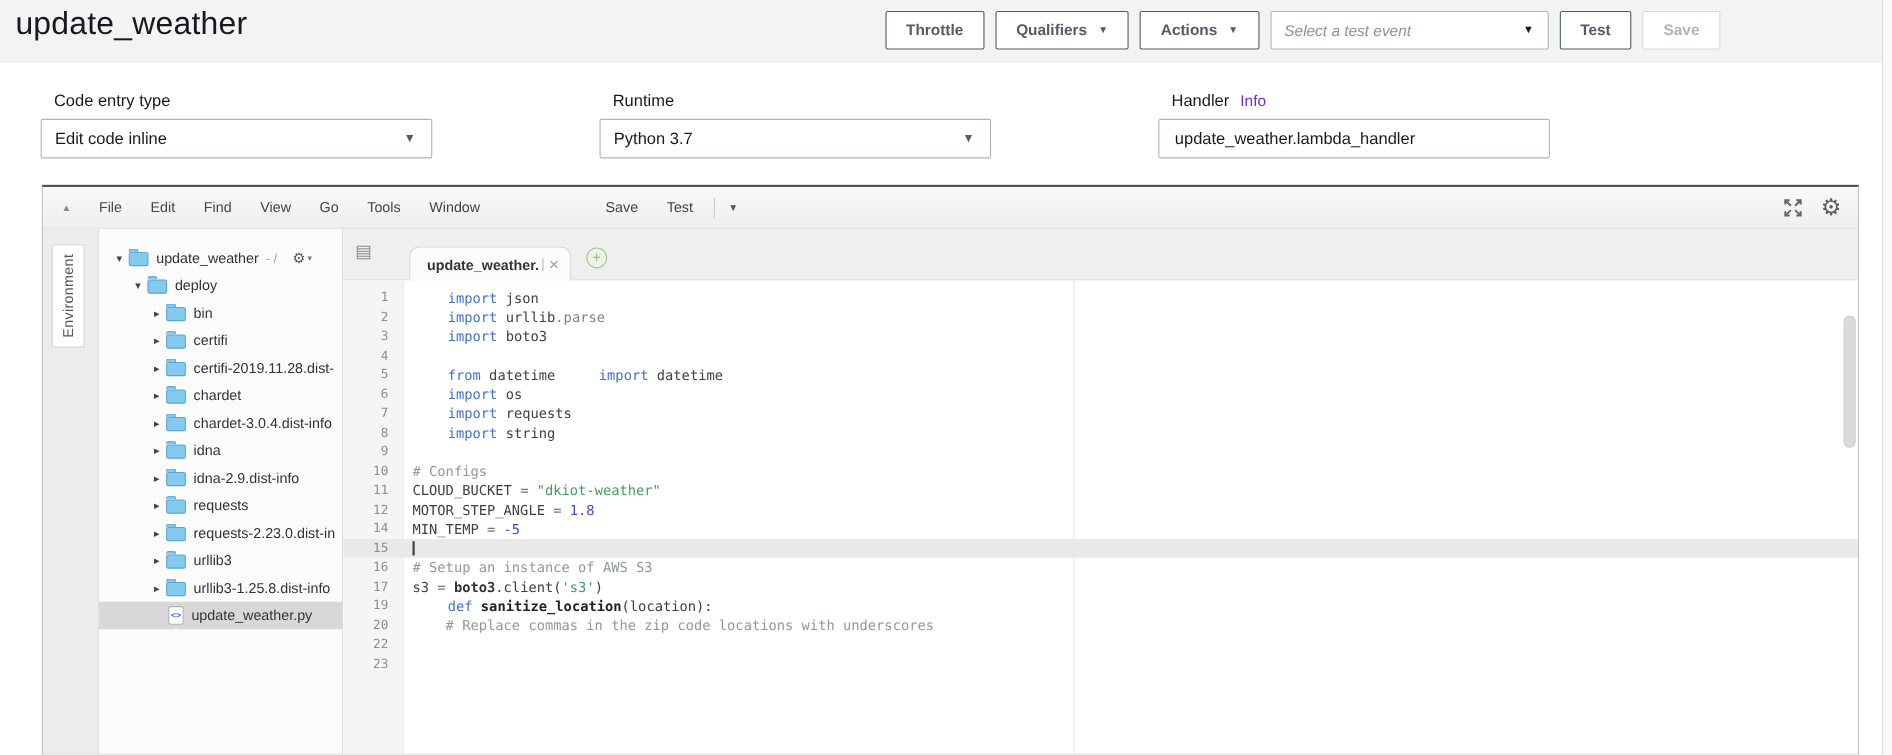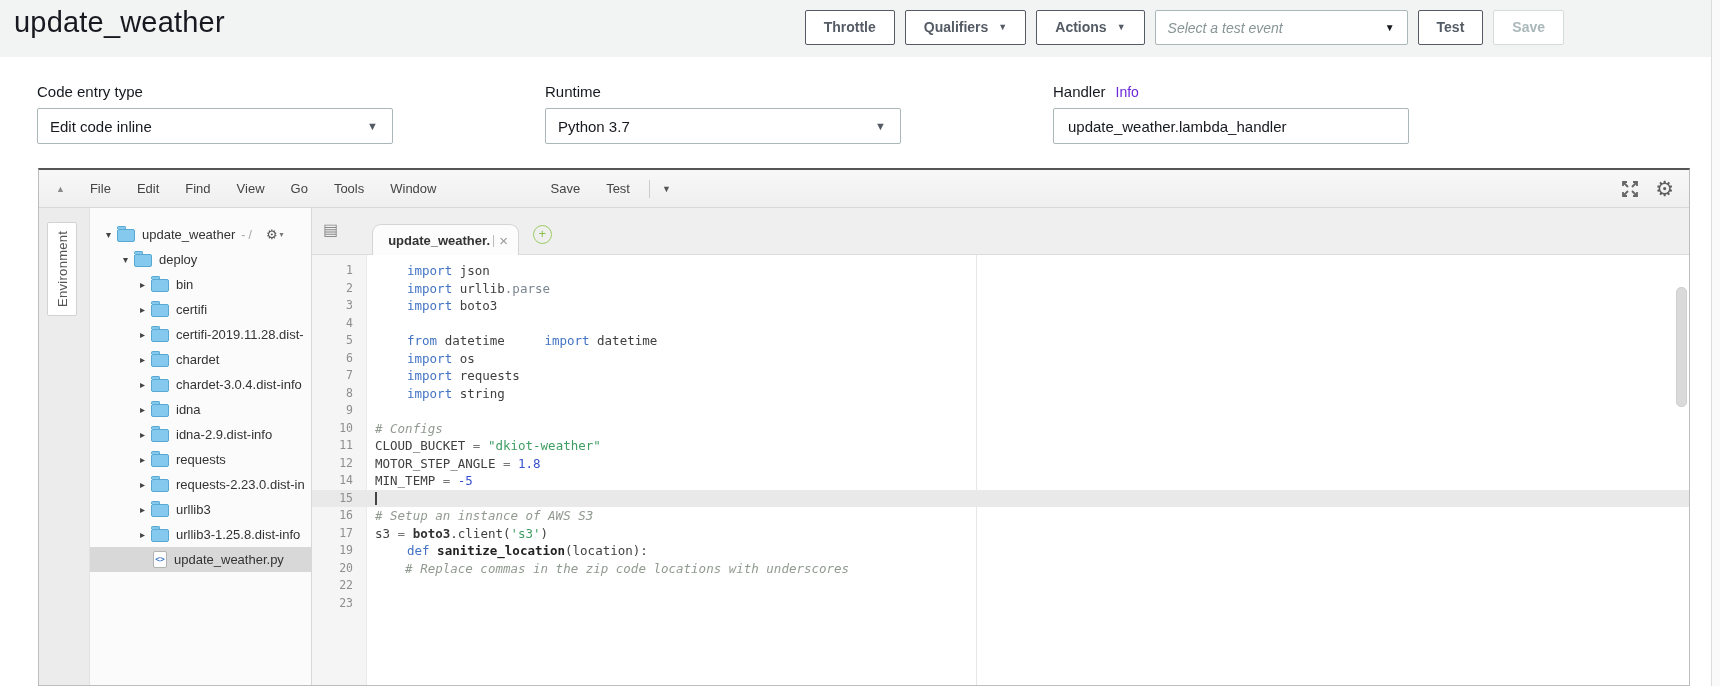--- a/index.html
+++ b/index.html
@@ -20,21 +20,21 @@
   .aws-btn .caret{font-size:9px;color:#545b64;}
   .aws-btn.disabled{color:#aab7b8;border-color:#d5dbdb;cursor:default;}
   .test-event-select{
     width:227px;height:33px;background:#fff;border:1px solid #aab7b8;border-radius:2px;
     display:flex;align-items:center;justify-content:space-between;padding:0 12px;cursor:pointer;
   }
   .test-event-select .ph{font-style:italic;color:#879596;font-size:14px;}
   .test-event-select .caret{font-size:10px;color:#16191f;}
   
   .field{position:absolute;top:83px;}
-  .field .lbl{font-size:15px;color:#16191f;display:flex;gap:10px;align-items:baseline;}
+  .field .lbl{font-size:15px;color:#16191f;display:flex;gap:10px;align-items:baseline;margin-left:12px;}
   .field .lbl .info{color:#6d28d9;font-size:14px;cursor:pointer;}
   .selectbox,.textbox{
     margin-top:8px;width:356px;height:36px;background:#fff;border:1px solid #aab7b8;border-radius:2px;
     box-sizing:border-box;display:flex;align-items:center;justify-content:space-between;
     padding:0 14px 0 12px;font-size:15px;color:#16191f;cursor:pointer;
   }
   .selectbox .caret{font-size:11px;color:#545b64;}
   .textbox input{border:none;outline:none;font-size:15px;color:#16191f;width:100%;font-family:"Liberation Sans",sans-serif;background:transparent;}
   #field-code-entry{left:37px;} #field-runtime{left:545px;text-align:right;} #field-handler{left:1053px;}
   
@@ -91,21 +91,21 @@
   }
   .code-area{flex:1;position:relative;background:#fff;overflow:hidden;}
   .gutter-bg{position:absolute;left:0;top:0;bottom:0;width:54px;background:#f5f5f5;border-right:1px solid #ebebeb;}
   .print-margin{position:absolute;left:664px;top:0;bottom:0;width:1px;background:#e7e7e7;}
   .code-rows{position:relative;padding-top:7px;font-family:"DejaVu Sans Mono",monospace;font-size:12.5px;}
   .code-line{display:flex;height:17.5px;line-height:17.5px;}
   .code-line .num{flex:0 0 54px;box-sizing:border-box;padding-right:13px;text-align:right;color:#8e8e8e;font-size:11.5px;}
   .code-line .txt{padding-left:9px;white-space:pre;}
   .code-line.active{background:#e9e9e9;}
   .cursor{display:inline-block;width:1.5px;height:13px;background:#444;vertical-align:-2px;}
-  .tk-k{color:#4273c4;margin-left:32px;} .tk-s{color:#3f9e63;} .tk-n{color:#3551cf;} .tk-c{color:#919a91;font-style:italic;}
+  .tk-k{color:#4273c4;margin-left:32px;} .tk-s{color:#3f9e63;} .tk-n{color:#3551cf;} .tk-c{color:#919a91;}
   .tk-o{color:#777777;} .tk-m{color:#7a8590;} .tk-d{color:#404040;}
   .tk-b{color:#333;font-weight:bold;} .tk-f{color:#222;font-weight:bold;}
   .scroll-thumb{position:absolute;right:2px;top:32px;width:9px;height:118px;background:#dadada;border:1px solid #cfcfcf;border-radius:5px;cursor:pointer;}
   
   .page-scrollbar{position:absolute;right:0;top:0;width:8px;height:686px;background:#fafafa;border-left:1px solid #dcdcdc;cursor:pointer;}
 </style>
 </head>
 <body>
 
 <div class="header-band"></div>

